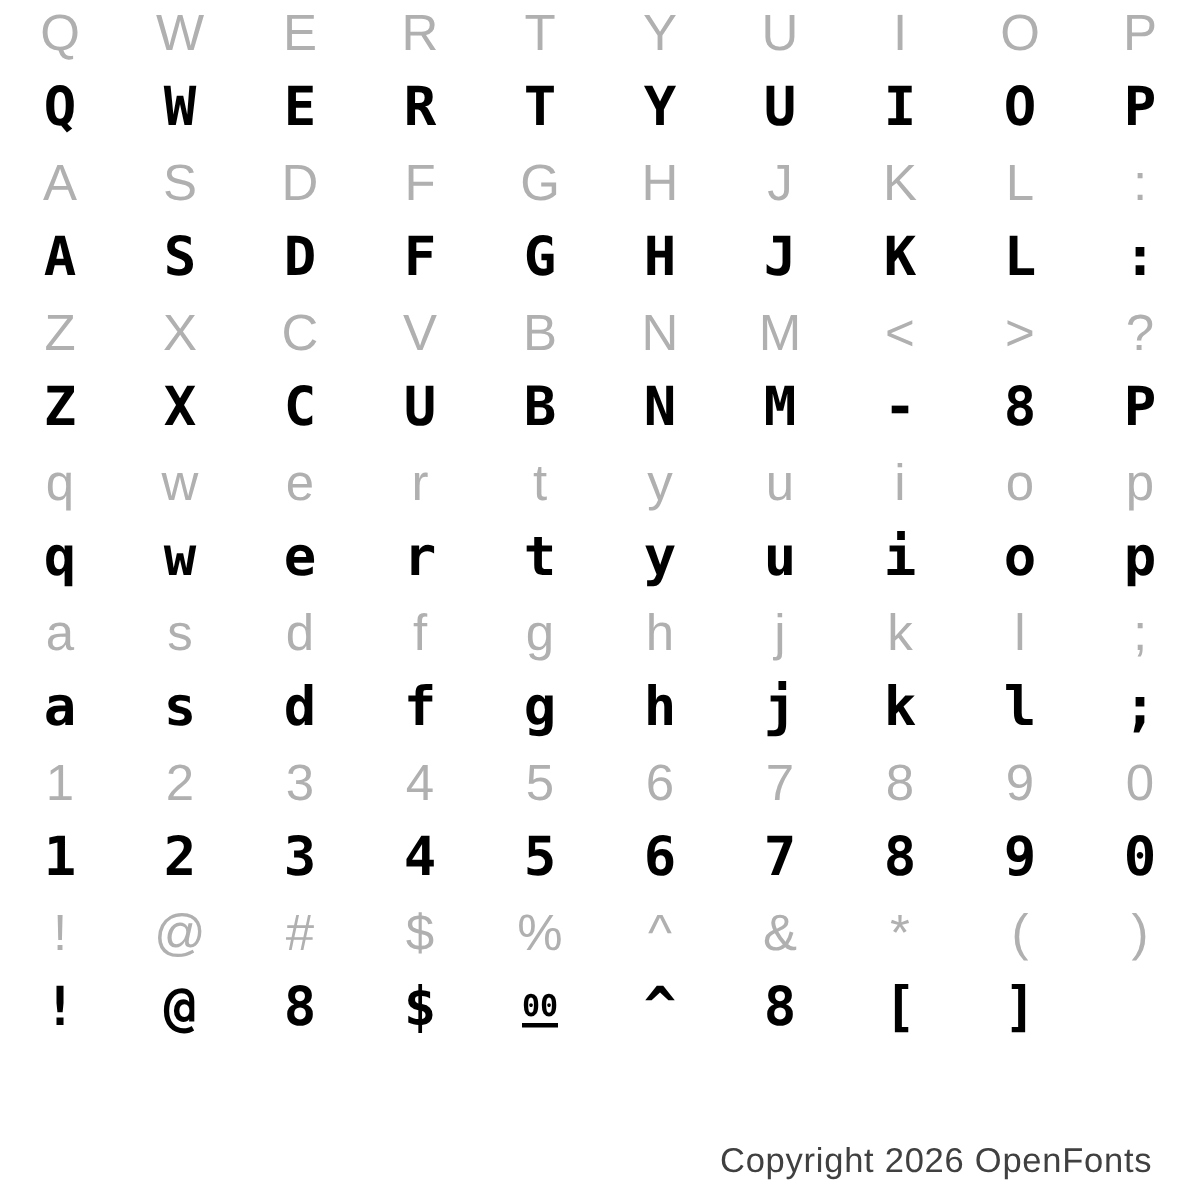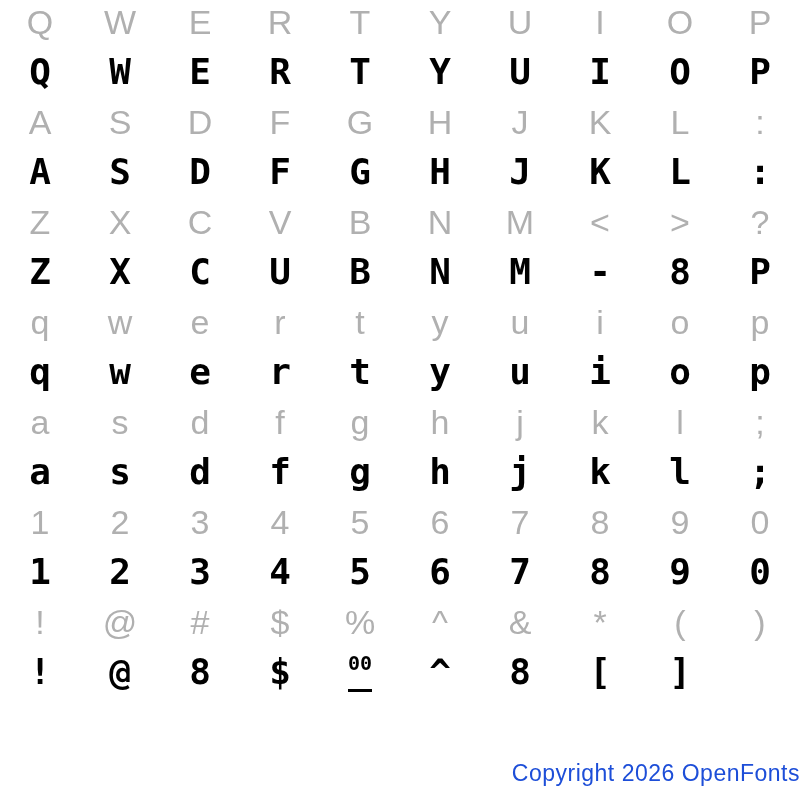--- a/index.html
+++ b/index.html
@@ -47,34 +47,33 @@
   .specimen .glyph {
     font-family: "DejaVu Sans Mono", monospace;
     font-size: 36px;
     font-weight: 700;
     color: #000000;
     line-height: 1;
   }
   .specimen .glyph.underlined {
     font-size: 20px;
     line-height: 1;
-    padding-bottom: 16px;
+    padding-bottom: 2px;
     border-bottom: 3px solid #000000;
   }
   .footer {
     position: absolute;
     top: 760px;
     left: 480px;
     width: 320px;
     font-family: "Liberation Sans", sans-serif;
     font-size: 23px;
     letter-spacing: 0.5px;
-    color: #1d4ed8;
+    color: #404040;
     white-space: nowrap;
-    text-align: right;
   }
 </style>
 </head>
 <body>
 
 <div class="specimen-grid">
     <div class="row reference">
       <span class="cell">
         <span class="glyph">Q</span>
       </span>

